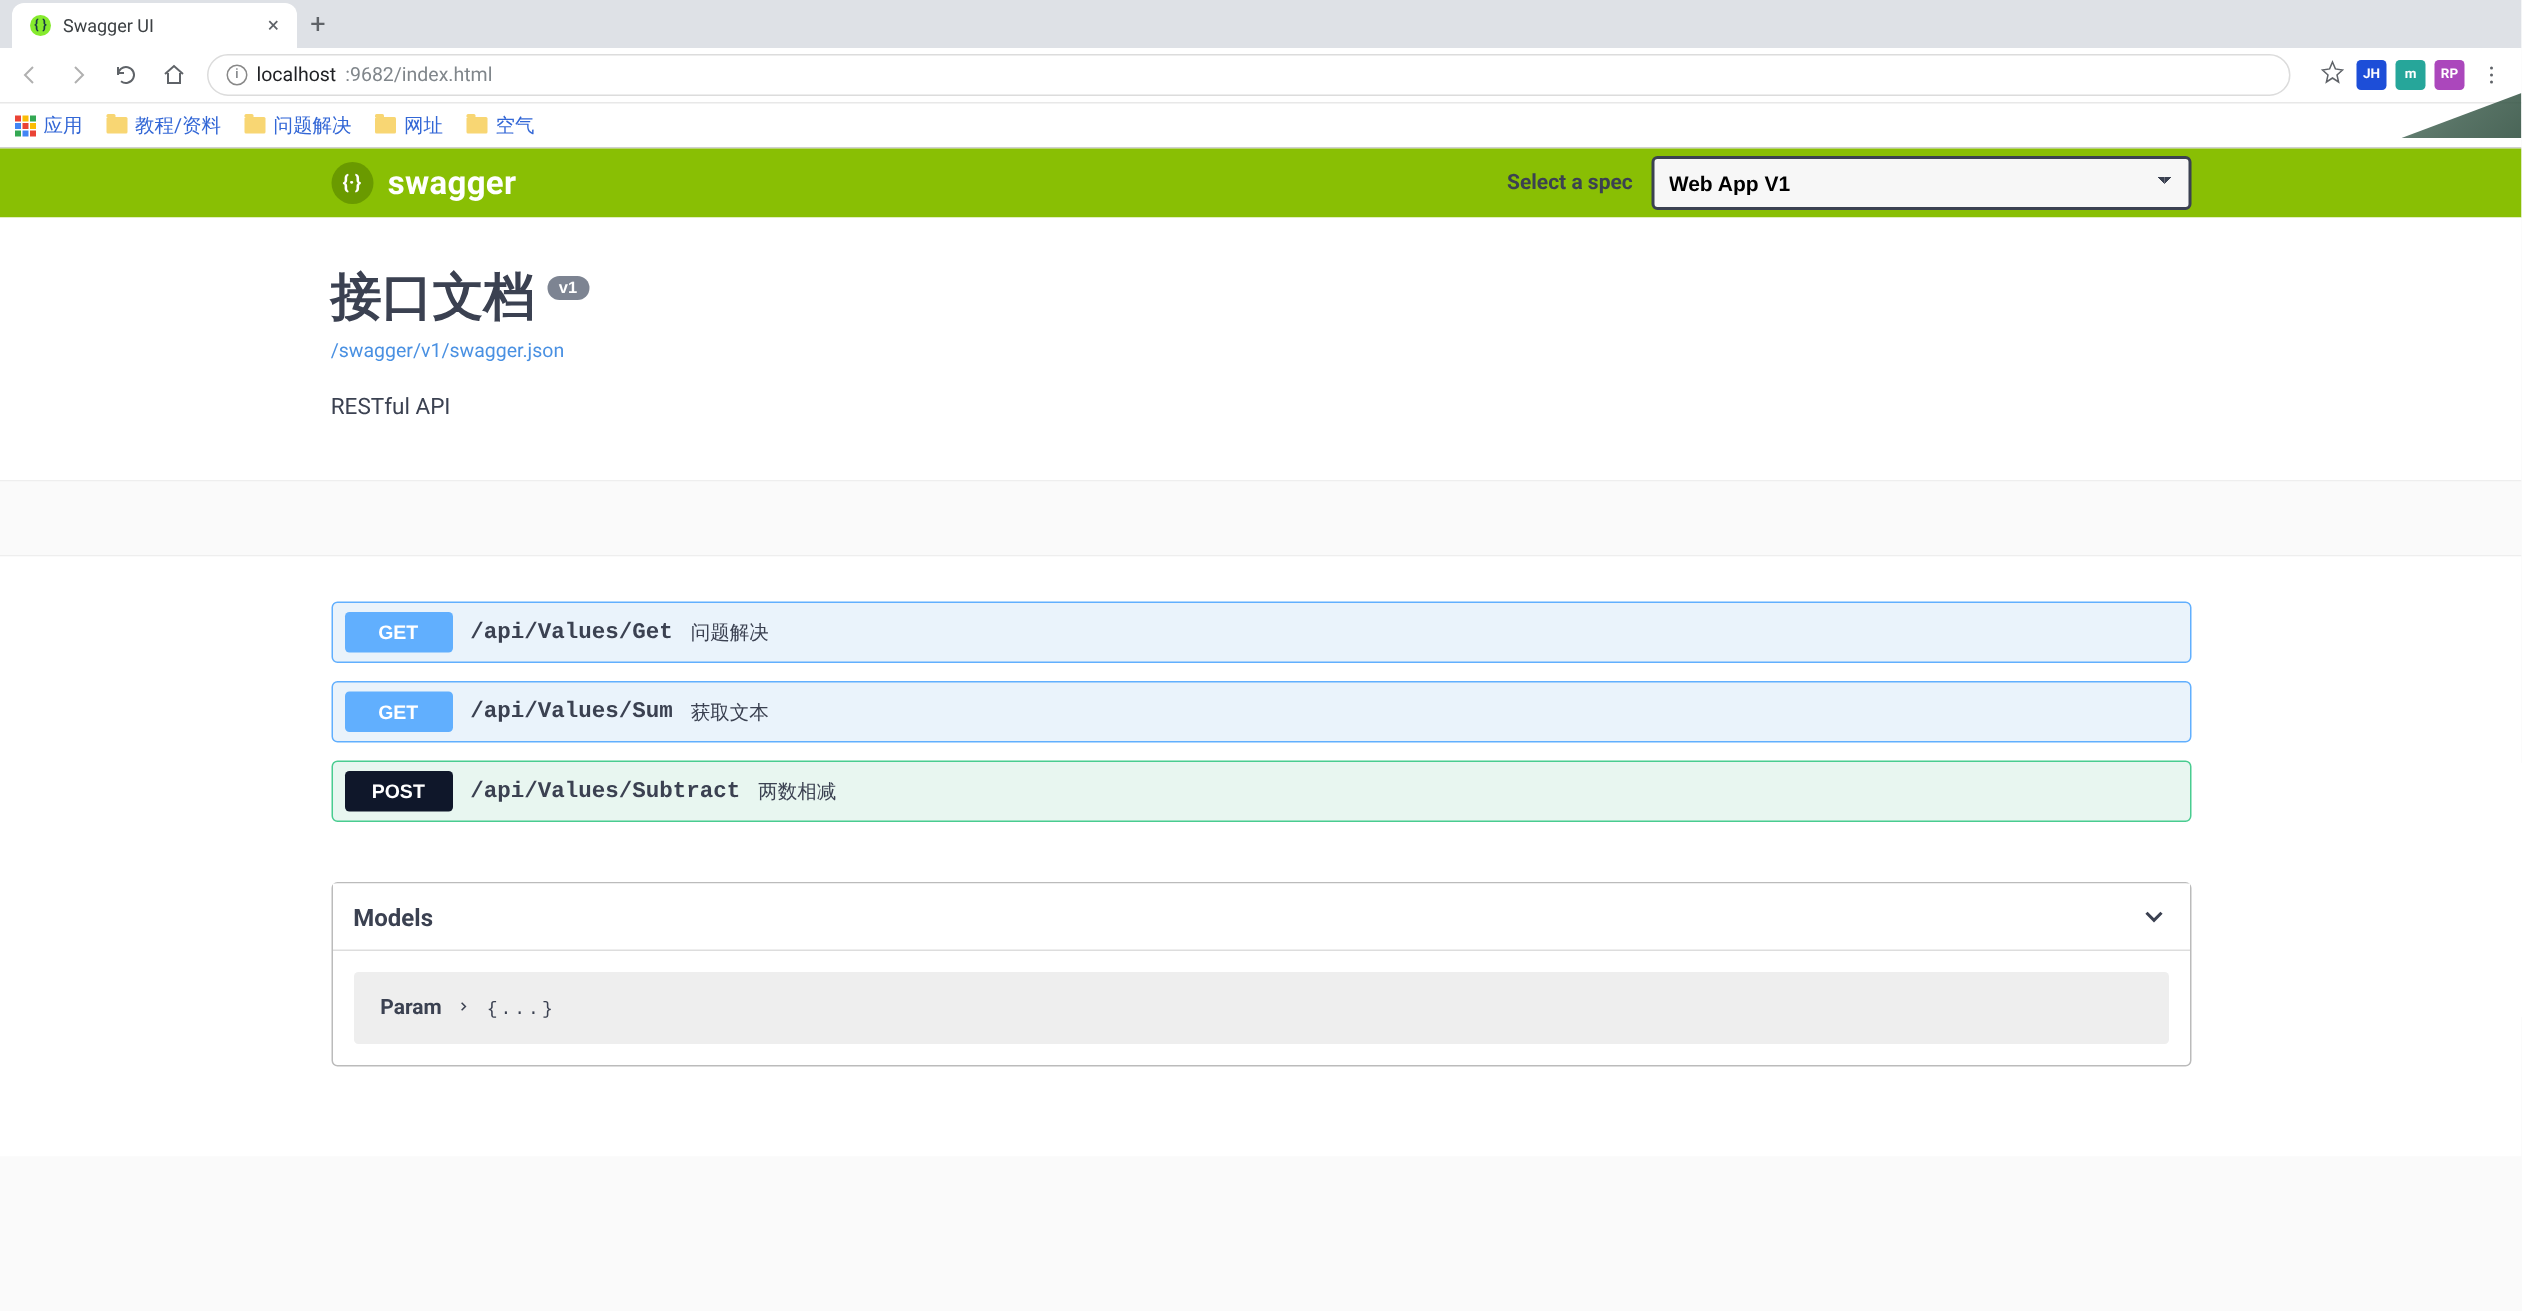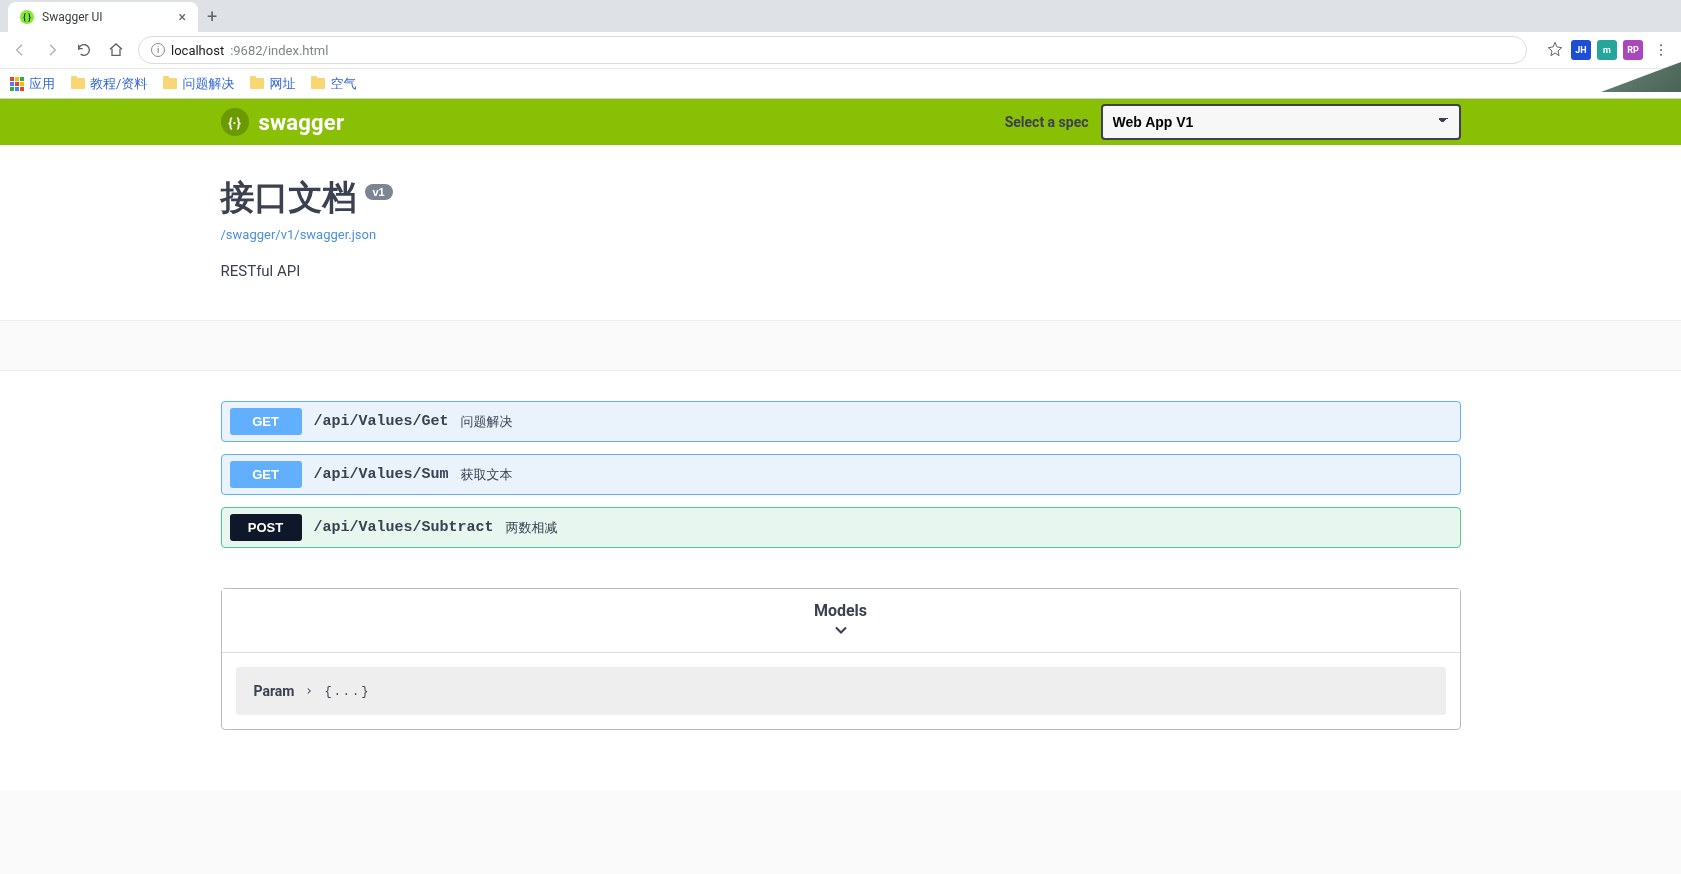--- a/index.html
+++ b/index.html
@@ -167,21 +167,21 @@
   .op-path { font-family:"Courier New",monospace; font-weight:700; font-size:15px; color:#3b4151; }
   .op-summary { margin-left:12px; font-size:13px; color:#3b4151; font-family:"Microsoft YaHei",sans-serif; }
 
   
   .models-box {
     border:1px solid #bbb; border-radius:4px; margin-top:40px;
     background:#fff;
   }
   .models-head {
     display:flex; align-items:center; justify-content:space-between;
-    padding:12px 14px; cursor:pointer; background:#fff; border-bottom:1px solid #ddd;flex-direction:column;
+    padding:12px 14px; cursor:pointer; background:#fff; border-bottom:1px solid #ddd;
   }
   .models-title { font-size:16px; font-weight:700; color:#3b4151; }
   .model-body { background:#eee; margin:14px; padding:16px 18px; border-radius:3px; }
   .model-row { display:flex; align-items:flex-end; gap:10px; font-size:14px; }
   .model-name { font-weight:700; color:#3b4151; }
   .model-caret svg { width:10px; height:10px; stroke:#3b4151; stroke-width:2.5; fill:none; }
   .model-braces { font-family:"Courier New",monospace; font-size:12px; color:#3b4151; letter-spacing:2px; }
 
   .corner-photo {
     position:absolute; top:62px; right:0; width:100px; height:30px;

